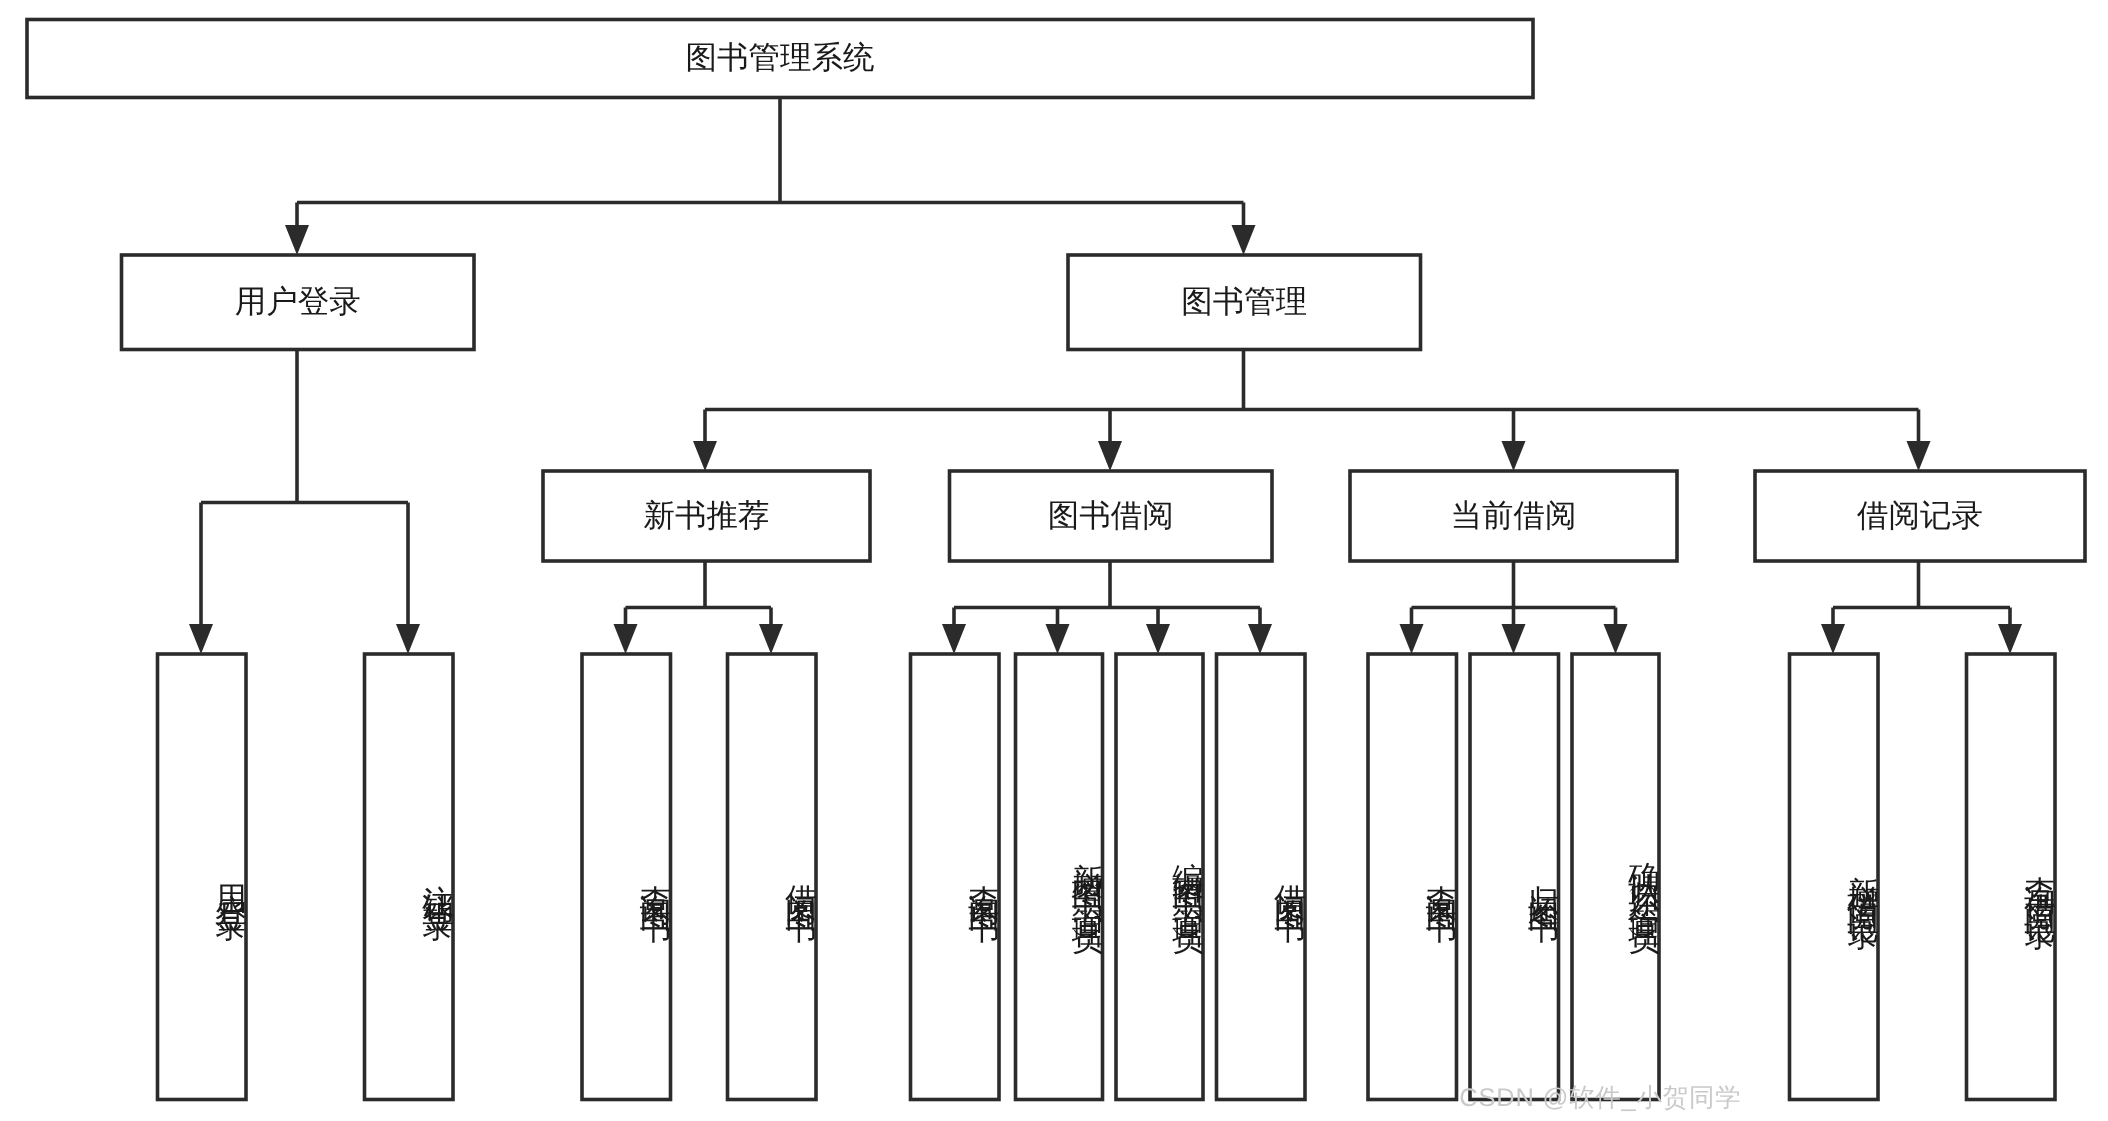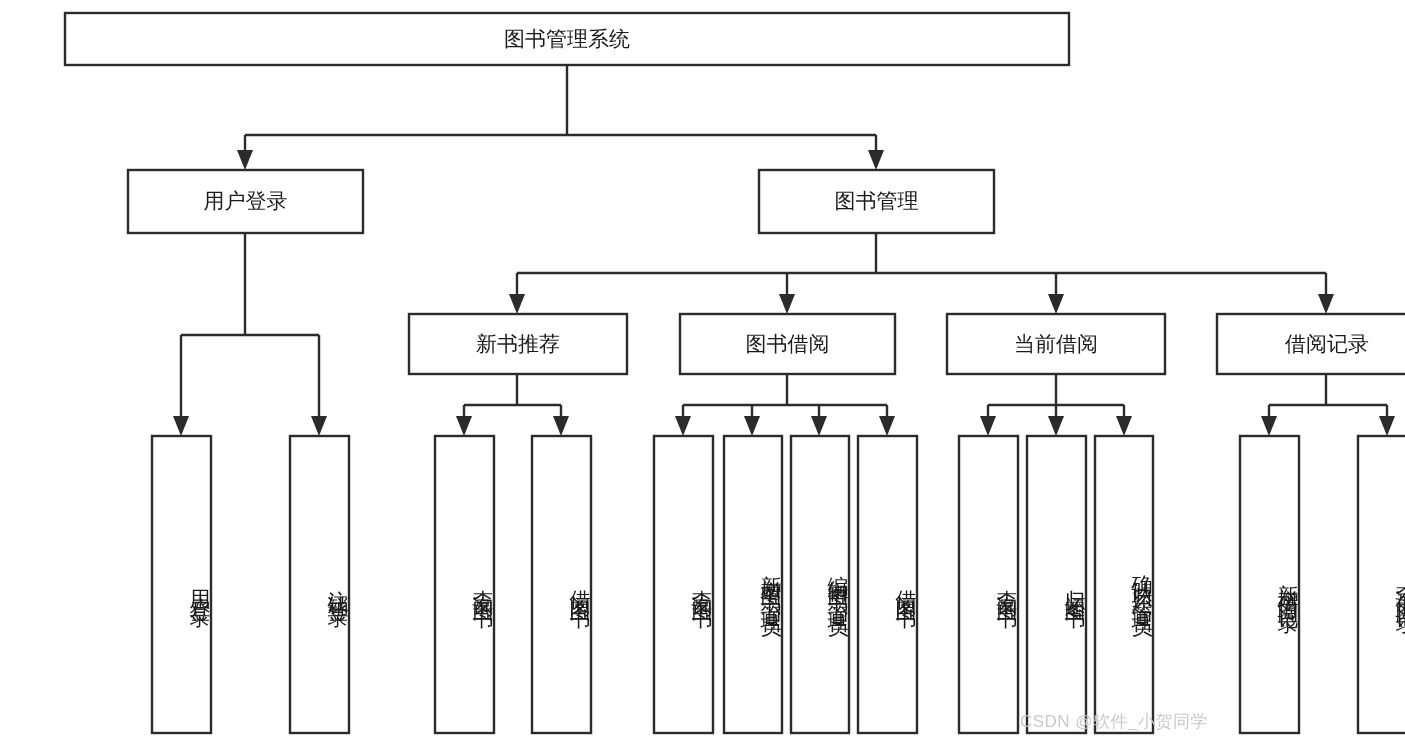--- a/index.html
+++ b/index.html
@@ -12,21 +12,20 @@
     width: 1405px;
     height: 747px;
     font-family: "Liberation Sans", "DejaVu Sans", sans-serif;
     overflow: hidden;
     position: relative;
   }
   #diagram-root {
     position: relative;
     width: 1169px;
     height: 747px;
-    margin-left: 47px;
   }
   svg#diagram-svg {
     position: absolute;
     left: 0;
     top: 0;
     width: 1405px;
     height: 747px;
     display: block;
   }
   .node-box {
@@ -71,21 +70,21 @@
     text-align: center;
     white-space: nowrap;
     pointer-events: none;
     display: flex;
     align-items: flex-start;
     justify-content: center;
   }
   .watermark {
     position: absolute;
     right: 8px;
-    bottom: 14px;
+    bottom: 4px;
     font-family: "Liberation Sans", "DejaVu Sans", sans-serif;
     font-size: 17px;
     color: #c9c9c9;
     letter-spacing: 0.5px;
     white-space: nowrap;
   }
 </style>
 </head>
 <body>
 

